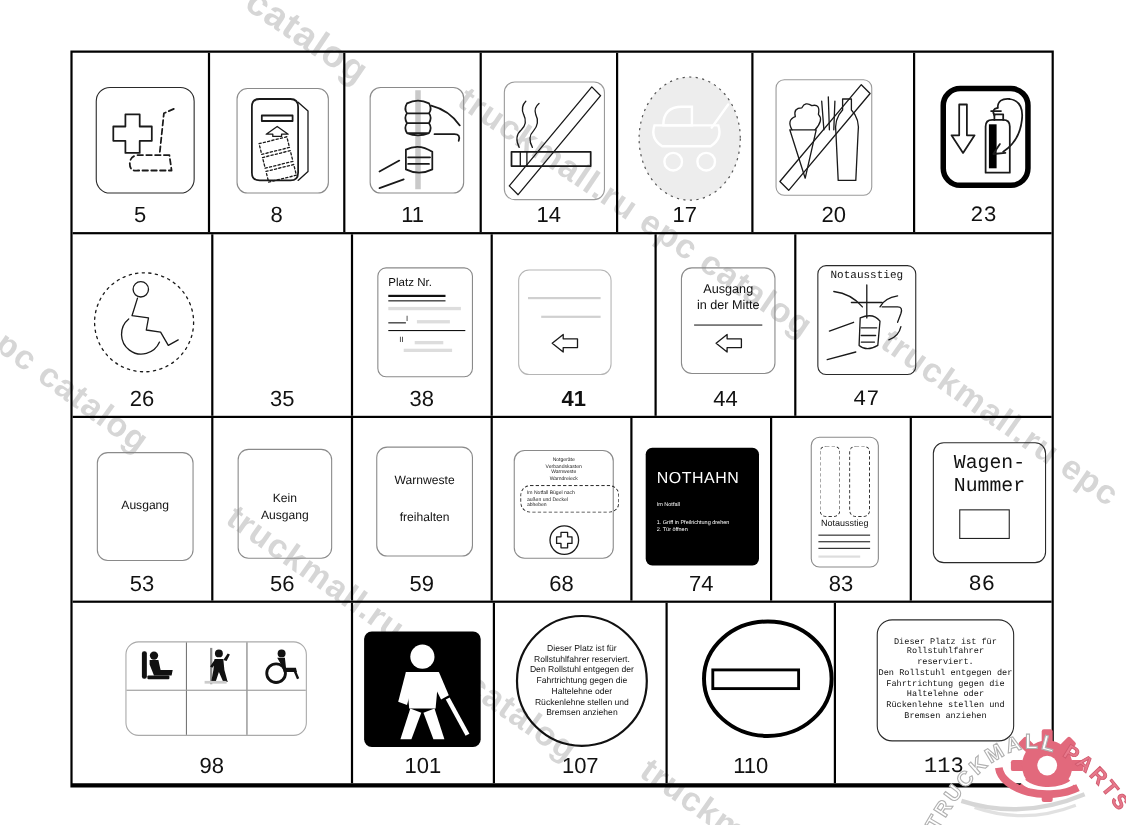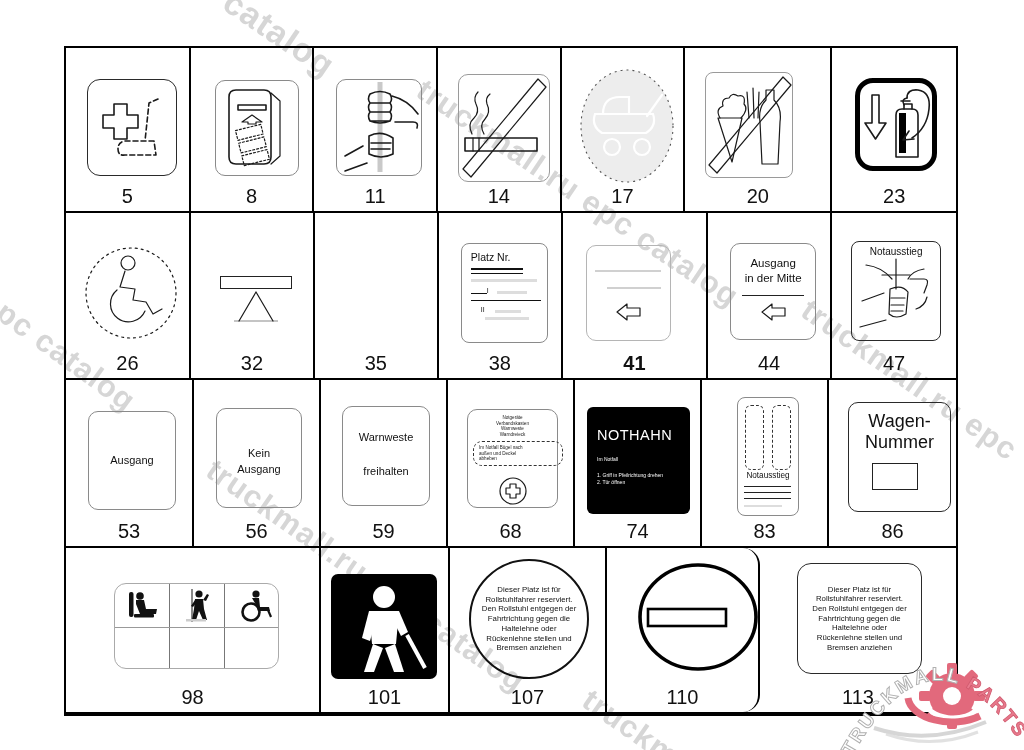--- a/index.html
+++ b/index.html
@@ -7,21 +7,21 @@
        font-family:"Liberation Sans",sans-serif;color:#111;}
   
   .wm{position:absolute;font-weight:bold;font-size:31px;letter-spacing:1px;
       color:#cfcfcf;white-space:nowrap;transform-origin:left top;z-index:1;opacity:.85;}
   
   #sheet{position:absolute;left:64px;top:46px;width:894px;height:670px;z-index:2;
          border:2px solid #000;border-bottom:4px solid #000;box-sizing:border-box;}
   .row{display:flex;box-sizing:border-box;border-bottom:2px solid #000;}
   .row:last-child{border-bottom:none;}
   .cell{position:relative;box-sizing:border-box;border-right:2px solid #000;}
-  .cell:last-child{border-right:none;}
+  .cell:last-child{border-right:none;font-family:Liberation Mono, monospace;}
   .num{position:absolute;left:0;right:0;bottom:3px;text-align:center;
        font-size:20px;color:#111;}
   .sign{position:absolute;box-sizing:border-box;border:1.4px solid #8a8a8a;border-radius:10px;background:transparent;}
   .sign.dark{border:1.6px solid #2a2a2a;}
   .ln{stroke:#1a1a1a;fill:none;stroke-width:1.6;stroke-linecap:round;stroke-linejoin:round;}
   .thin{stroke-width:1.2;}
   .w{stroke:#fff;fill:none;stroke-width:2.2;stroke-linecap:round;}
   .ctext{font-size:7.8px;line-height:9.7px;text-align:center;color:#111;}
   .tiny{font-size:4.6px;line-height:5.6px;color:#222;}
   svg{display:block;}
@@ -141,30 +141,20 @@
         <svg width="96" height="96" viewBox="0 0 96 96">
           <circle cx="48" cy="48" r="45" class="ln thin" stroke-dasharray="2,4"></circle>
           <circle cx="45" cy="18" r="7" class="ln thin"></circle>
           <path class="ln thin" d="M42 26 l-5 16 15 2 -2 11 13 2 7 12 9 -5"></path>
           <path class="ln thin" d="M34 45 a18 18 0 1 0 28 21"></path>
         </svg>
       </div>
       <div class="num">26</div>
     </div>
 
-    <div class="cell" style="width:127px;">
-      <div style="position:absolute;left:29px;top:63px;width:72px;height:13px;border:1.6px solid #222;box-sizing:border-box;"></div>
-      <div style="position:absolute;left:29px;top:77px;">
-        <svg width="72" height="33" viewBox="0 0 72 33">
-          <path d="M14 31 h44" stroke="#c4c4c4" stroke-width="2" fill="none"></path>
-          <path class="ln thin" d="M36 2 L19 31 M36 2 L53 31"></path>
-        </svg>
-      </div>
-      <div class="num">32</div>
-    </div>
 
     <div class="cell" style="width:127px;">
       <div class="num">35</div>
     </div>
 
     <div class="cell" style="width:127px;">
       <div class="sign" style="left:22px;top:30px;width:87px;height:100px;border-radius:8px;padding:7px 9px;font-size:10.5px;">
         <div>Platz Nr.</div>
         <div style="width:52px;border-top:2px solid #111;margin-top:5px;"></div>
         <div style="width:52px;border-top:1.6px solid #111;margin-top:3px;"></div>
@@ -378,21 +368,21 @@
           <div>Den Rollstuhl entgegen der</div>
           <div>Fahrtrichtung gegen die</div>
           <div>Haltelehne oder</div>
           <div>Rückenlehne stellen und</div>
           <div>Bremsen anziehen</div>
         </div>
       </div>
       <div class="num">107</div>
     </div>
 
-    <div class="cell" style="width:153px;border-radius:17px;">
+    <div class="cell" style="width:153px;">
       <div style="position:absolute;left:30px;top:14px;">
         <svg width="124" height="112" viewBox="0 0 124 112">
           <ellipse cx="61" cy="55" rx="58" ry="52" stroke="#000" stroke-width="3.6" fill="none"></ellipse>
           <rect x="11" y="47" width="78" height="17" stroke="#000" stroke-width="2.6" fill="#fff"></rect>
         </svg>
       </div>
       <div class="num">110</div>
     </div>
 
     <div class="cell" style="width:196px;">

